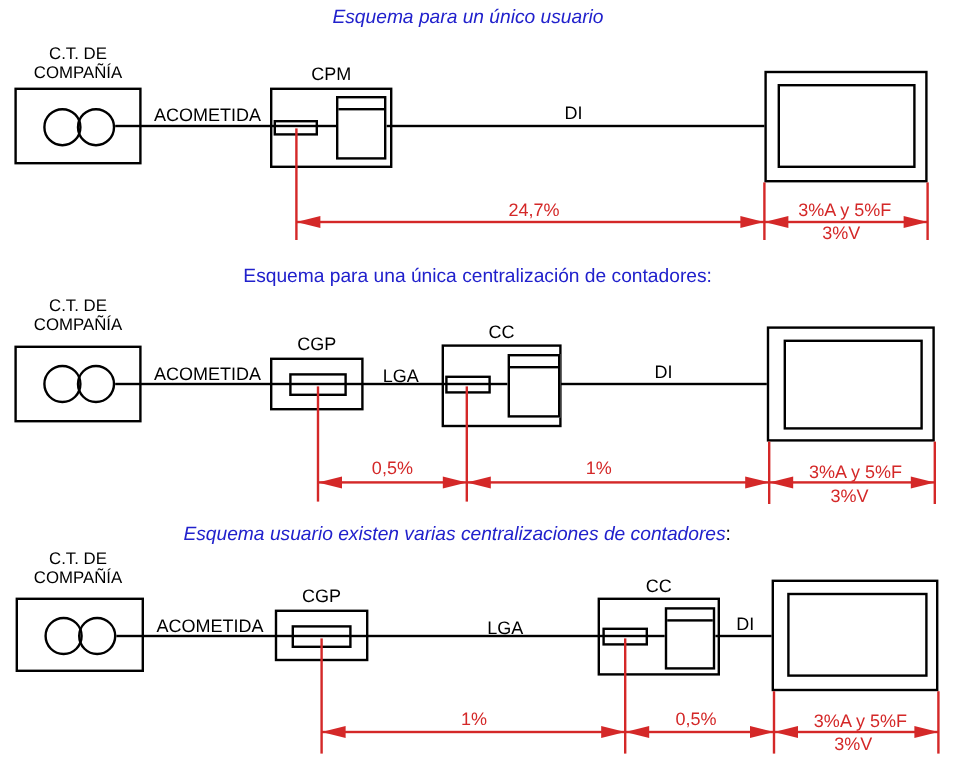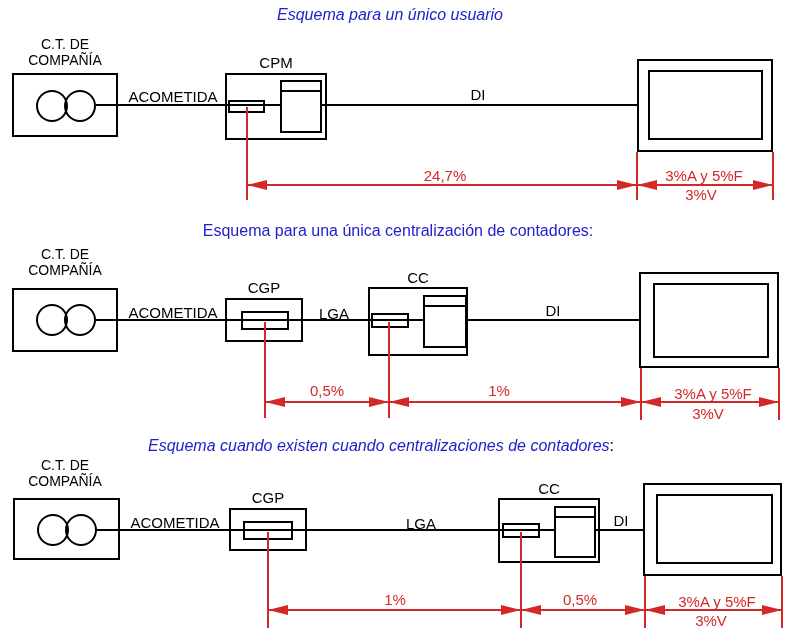--- a/index.html
+++ b/index.html
@@ -125,21 +125,21 @@
 
     <div class="rh" style="left:641px;top:186px;width:138px;"></div>
     <div class="al" style="left:641px;top:182px;"></div>
     <div class="ar" style="left:759px;top:182px;"></div>
     <div class="rl" style="left:663px;top:170px;width:100px;">3%A y 5%F</div>
     <div class="rl" style="left:658px;top:190px;width:100px;">3%V</div>
   </div>
 
   <div class="d" id="d3" style="top:430px;height:214px;">
     <div class="ttl it" style="left:-19px;top:7px;width:800px;">
-      <span>Esquema cuando existen cuando centralizaciones de contadores</span><span class="colon">:</span>
+      <span>Esquema usuario existen varias centralizaciones de contadores</span><span class="colon">:</span>
     </div>
 
     <div class="lbl ct" style="left:15px;top:27px;width:100px;">
       <div>C.T. DE</div>
       <div>COMPAÑÍA</div>
     </div>
 
     <div class="hl" style="left:97px;top:99px;width:457px;"></div>
     <div class="hl" style="left:596px;top:99px;width:47px;"></div>
 

